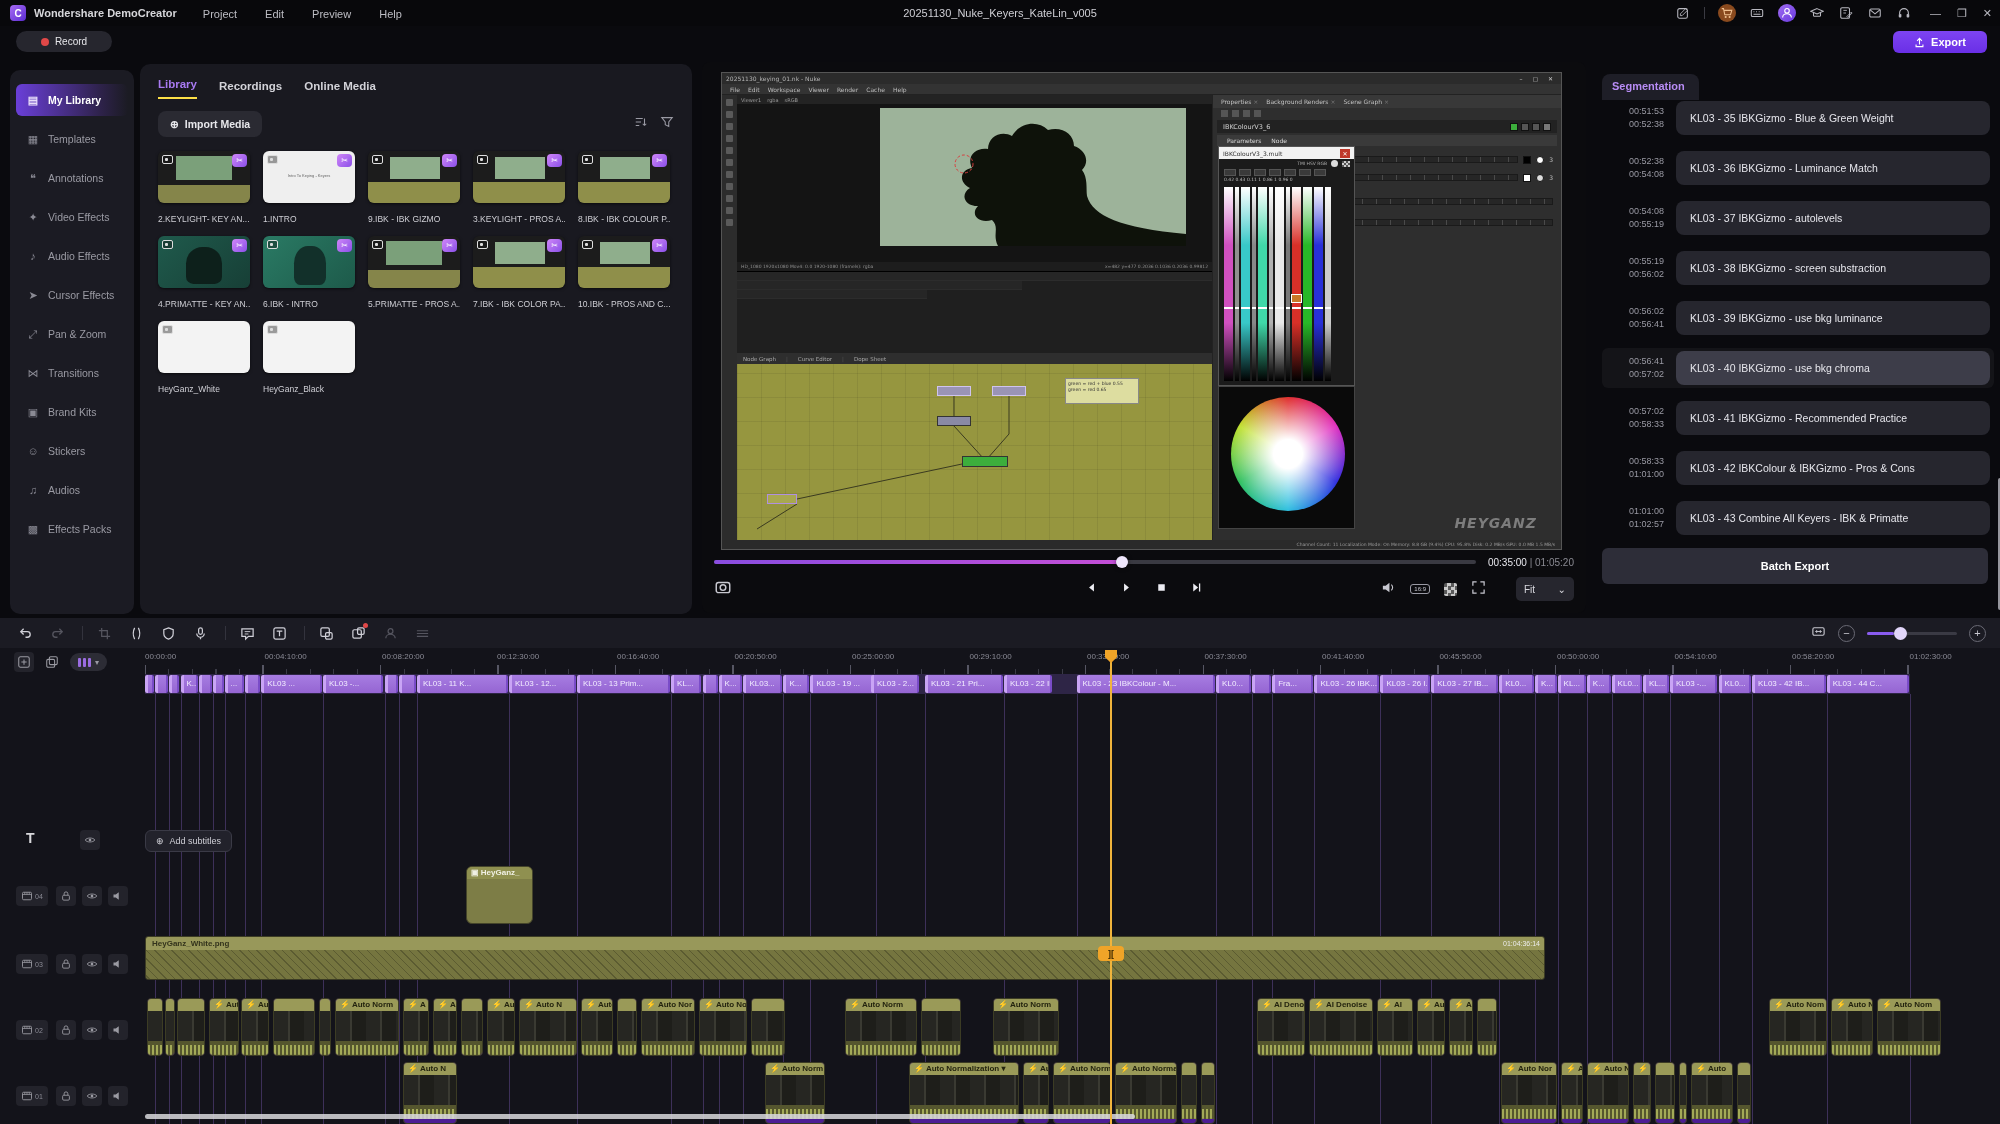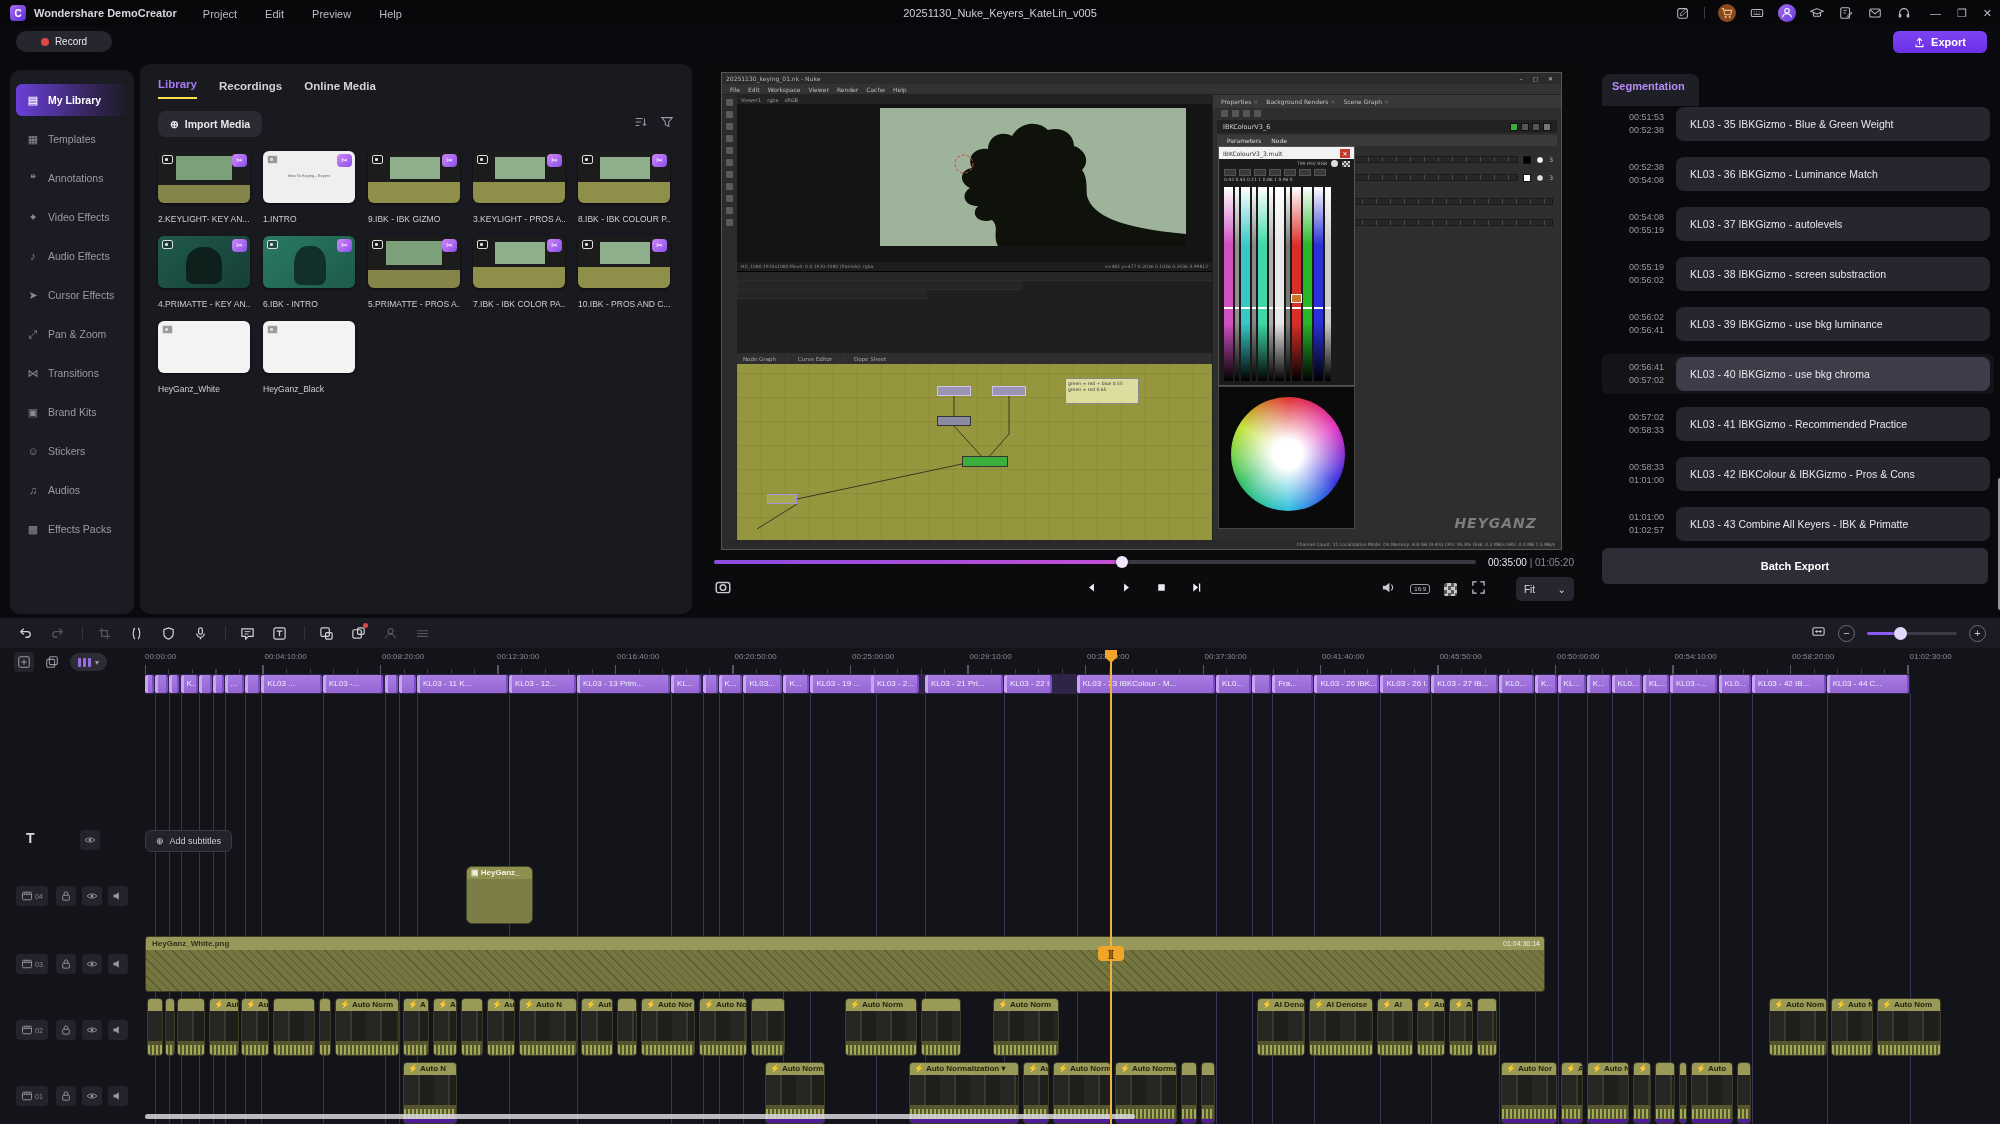--- a/index.html
+++ b/index.html
@@ -116,21 +116,21 @@
 #cam svg{width:18px;height:18px}
 #transport{position:absolute;left:50%;transform:translateX(-50%);display:flex;gap:22px;align-items:center;color:#ececf2}
 #transport svg{width:13px;height:13px}
 #pright{margin-left:auto;display:flex;gap:14px;align-items:center;color:#c8c8d0}
 #pright svg{width:15px;height:15px}
 #aspect{border:1px solid #9a9aa4;border-radius:3px;font-size:6px;padding:1px 3px}
 #checker{width:13px;height:13px;border-radius:2px;background:conic-gradient(#c8c8c8 25%,#5a5a5a 0 50%,#c8c8c8 0 75%,#5a5a5a 0) 0 0/7px 7px}
 #fitsel{width:58px;height:24px;background:#26262e;border-radius:5px;color:#d8d8de;font-size:10px;display:flex;align-items:center;justify-content:space-between;padding:0 8px;margin-left:16px}
 
 #segpanel{position:absolute;left:1602px;top:74px;width:392px;height:540px}
-#segtab{display:inline-block;background:#1e1e27;border-radius:8px 8px 0 0;color:#b88cf5;font-size:11px;font-weight:bold;padding:6px 14px 14px 10px}
+#segtab{display:inline-block;background:#1e1e27;border-radius:8px 8px 0 0;color:#b88cf5;font-size:11px;font-weight:bold;padding:6px 14px 8px 10px}
 #seg-list{margin-top:-2px;height:448px;overflow:hidden}
 .segrow{display:flex;align-items:center;height:40px;margin-bottom:10px;border-radius:6px;padding:0 4px}
 .segrow.sel{background:rgba(255,255,255,.045)}
 .segtime{width:58px;text-align:right;color:#9a9aa4;font-size:9px;line-height:1.45}
 .segcard{flex:1;margin-left:12px;height:34px;background:#26262e;border-radius:8px;color:#e6e6ec;font-size:10.5px;display:flex;align-items:center;padding:0 14px;white-space:nowrap;overflow:hidden}
 .segrow.sel .segcard{background:#3d3d49}
 #batchexport{position:absolute;left:0;right:6px;top:474px;height:36px;background:#2d2d38;border:none;border-radius:6px;color:#fff;font-size:11px;font-weight:bold}
 #segscroll{position:absolute;right:-8px;top:404px;width:4px;height:132px;background:#b9b9c2;border-radius:2px;opacity:.8}
 
 #timeline{position:absolute;left:0;top:618px;width:2000px;height:506px;background:#13131a}
@@ -163,21 +163,21 @@
 .chip.wide .tnum{font-size:7px;color:#8a8a94}
 #ticonT{position:absolute;left:26px;top:212px;color:#d8d8dc;font-size:14px;font-weight:bold}
 #addsubs{position:absolute;left:145px;top:212px;height:22px;background:#22222b;border:1px solid #3a3a46;border-radius:6px;color:#cfcfd6;font-size:9px;display:flex;align-items:center;gap:6px;padding:0 10px}
 
 .clip{position:absolute;border-radius:4px;overflow:hidden;border:1px solid #3c3c24;background:#4c1d95}
 .chead{height:12px;background:#9a9a58;color:#24240f;font-size:8px;font-weight:bold;line-height:12px;padding-left:4px;white-space:nowrap;overflow:hidden}
 .cmid{height:30px;background:repeating-linear-gradient(90deg,#262622 0 14px,#3a3a32 14px 16px,#1e1e1a 16px 30px)}
 .cwave{height:14px;background:#55562e;background-image:repeating-linear-gradient(90deg,#a3aa57 0 2px,transparent 2px 4px);background-size:100% 70%;background-position:bottom;background-repeat:no-repeat}
 #t4clip{position:absolute;top:248px;height:58px;border-radius:6px;background:#7d7d46;border:1px solid #44442a;overflow:hidden}
 #t4clip .chead{background:#8f9050;color:#f0f0e4}
-#t3strip{position:absolute;left:145px;top:318px;width:1400px;height:56px;border-radius:3px;overflow:hidden;border:1px solid #3c3c24}
+#t3strip{position:absolute;left:145px;top:318px;width:1400px;height:44px;border-radius:3px;overflow:hidden;border:1px solid #3c3c24}
 #t3head{height:13px;background:#98985a;color:#33331c;font-size:8px;font-weight:bold;line-height:13px;padding-left:6px;position:relative}
 #t3end{position:absolute;right:4px;top:0;color:#ececec;font-weight:normal;font-size:7px}
 #t3body{height:43px;background:#75753f;background-image:repeating-linear-gradient(45deg,rgba(0,0,0,.22) 0 1px,transparent 1px 6px)}
 #playhead{position:absolute;left:1109px;top:34px;width:2px;bottom:0;background:#f0b43c;z-index:6}
 #phmark{position:absolute;left:-5px;top:-2px;width:12px;height:13px;background:#f0a428;clip-path:polygon(0 0,100% 0,100% 55%,50% 100%,0 55%)}
 #phhandle{position:absolute;left:-12px;top:294px;width:26px;height:15px;background:#f0a428;border-radius:4px;color:#3a2800;font-size:9px;font-weight:bold;display:flex;align-items:center;justify-content:center}
 #hscroll{position:absolute;left:145px;top:496px;width:990px;height:5px;background:#d8d8dc;border-radius:3px;opacity:.85}
 </style>
 </head>
 <body>

